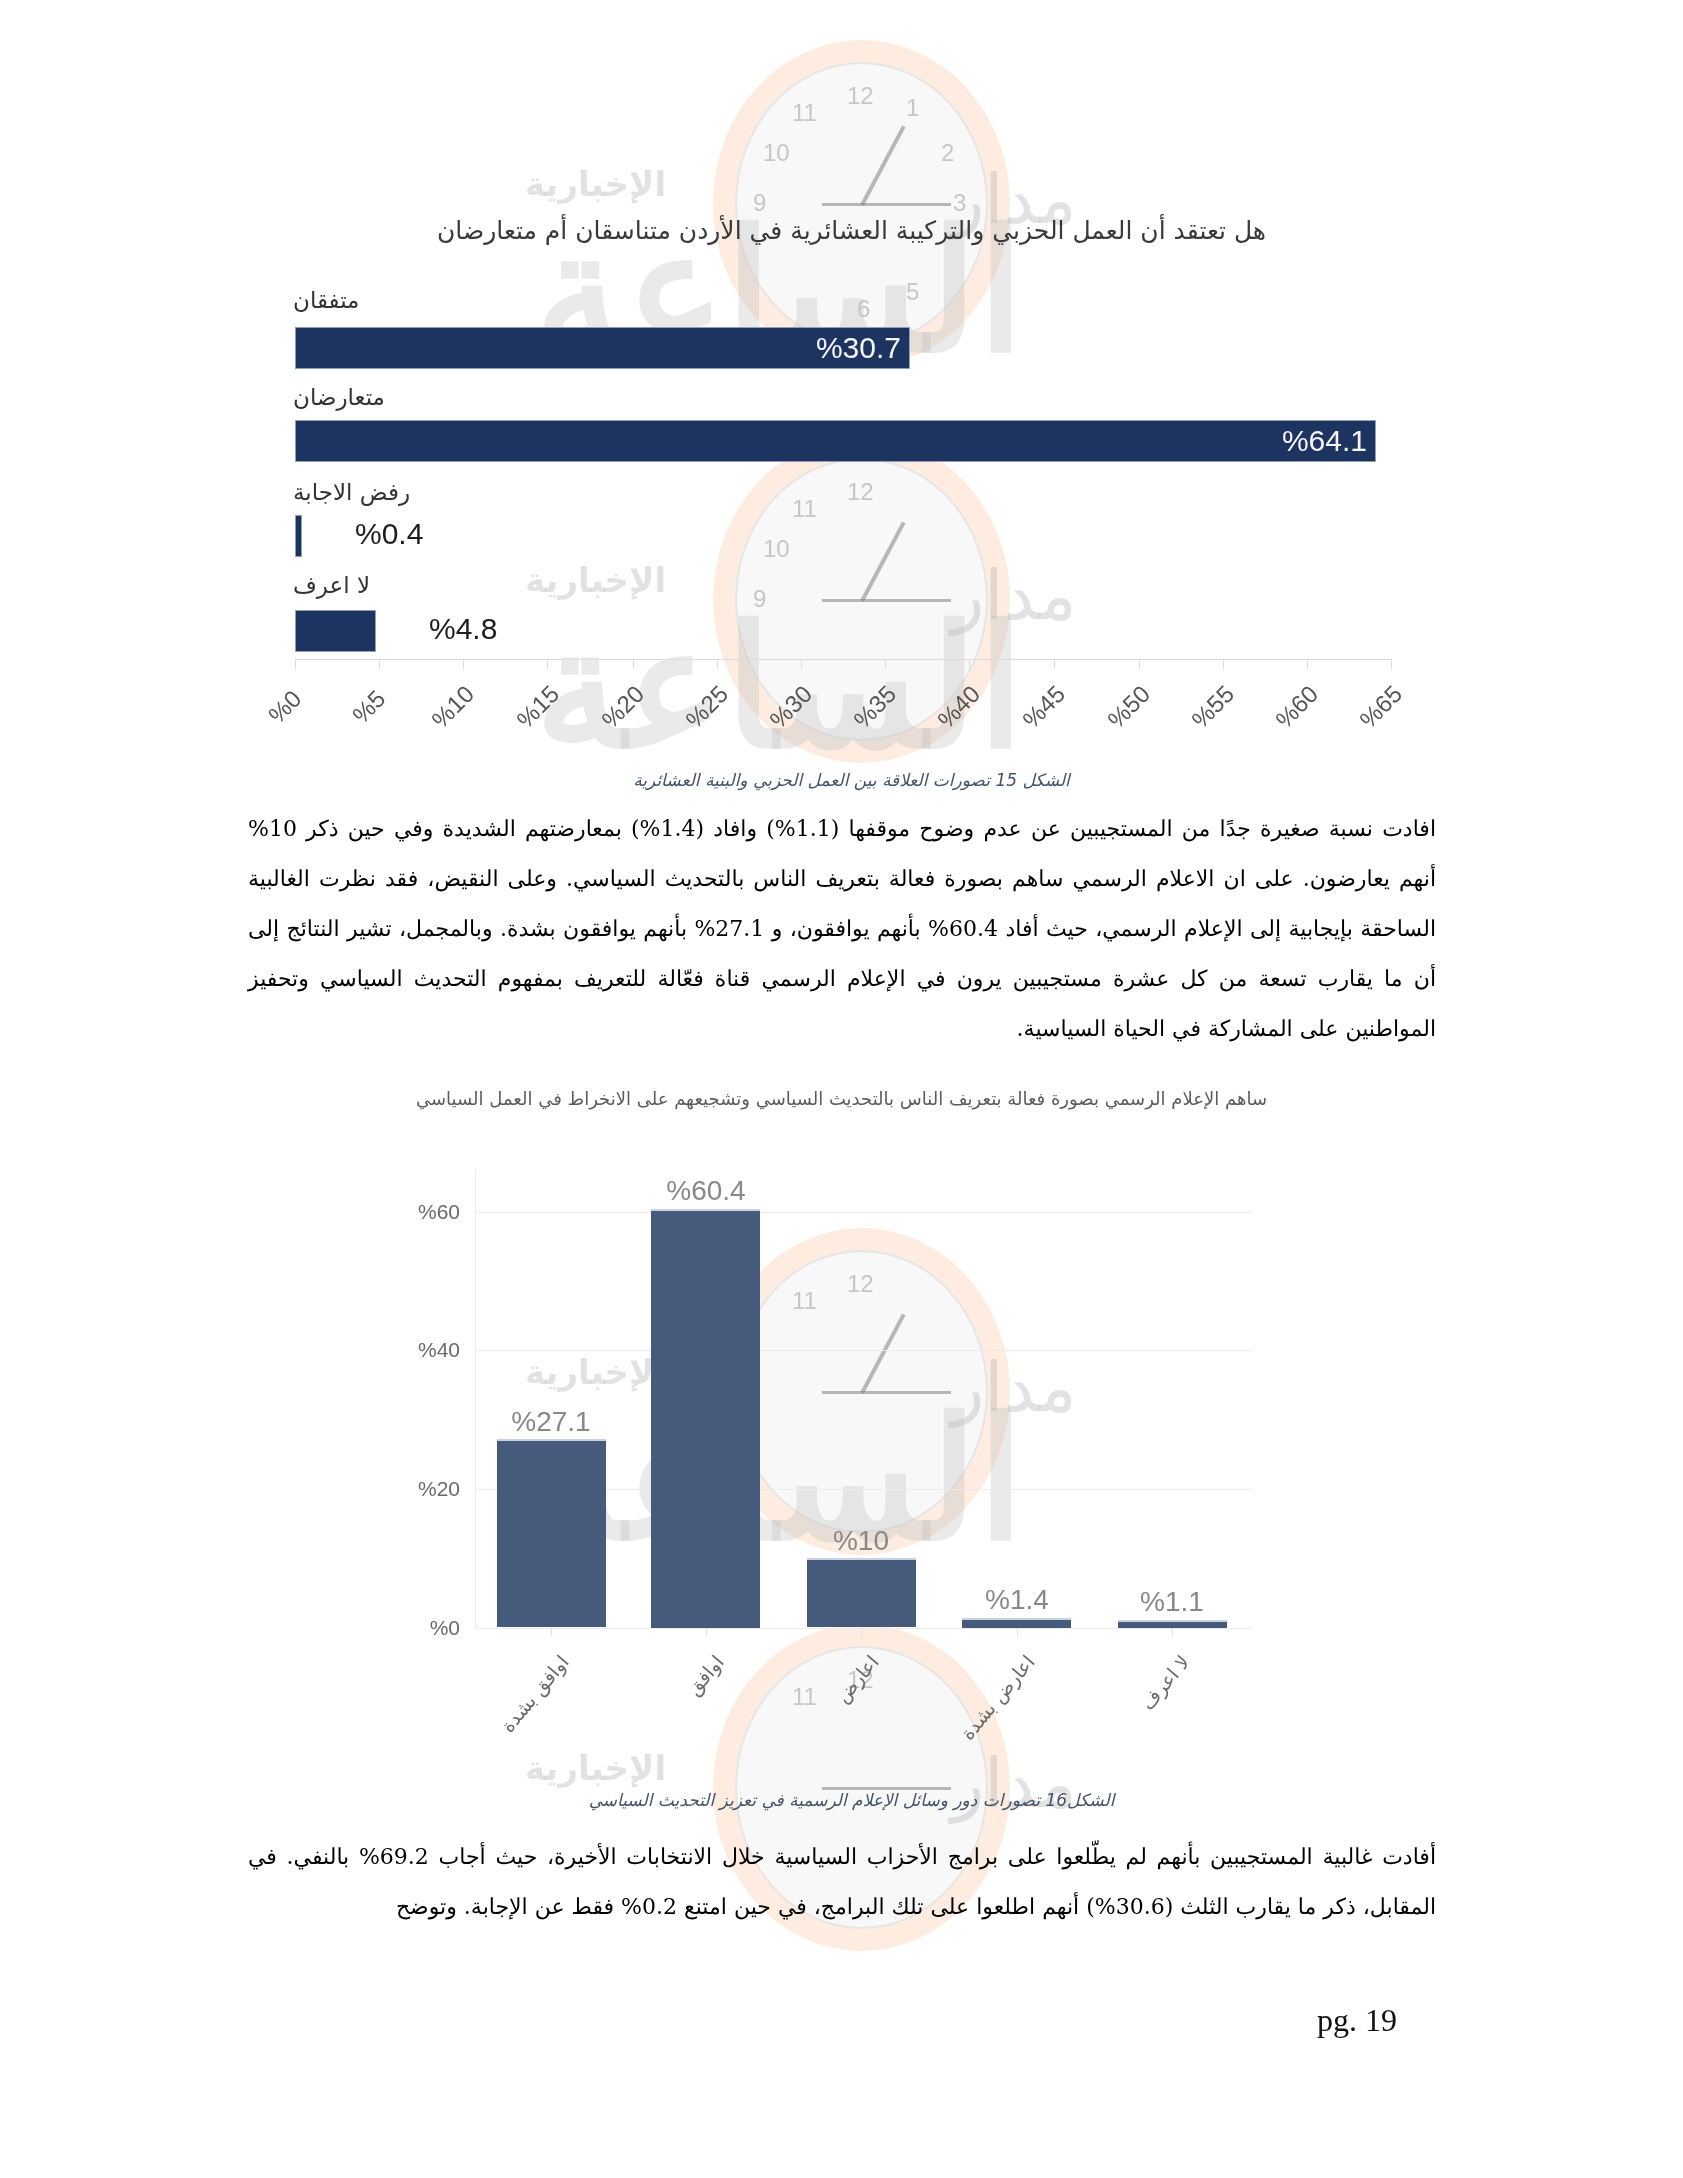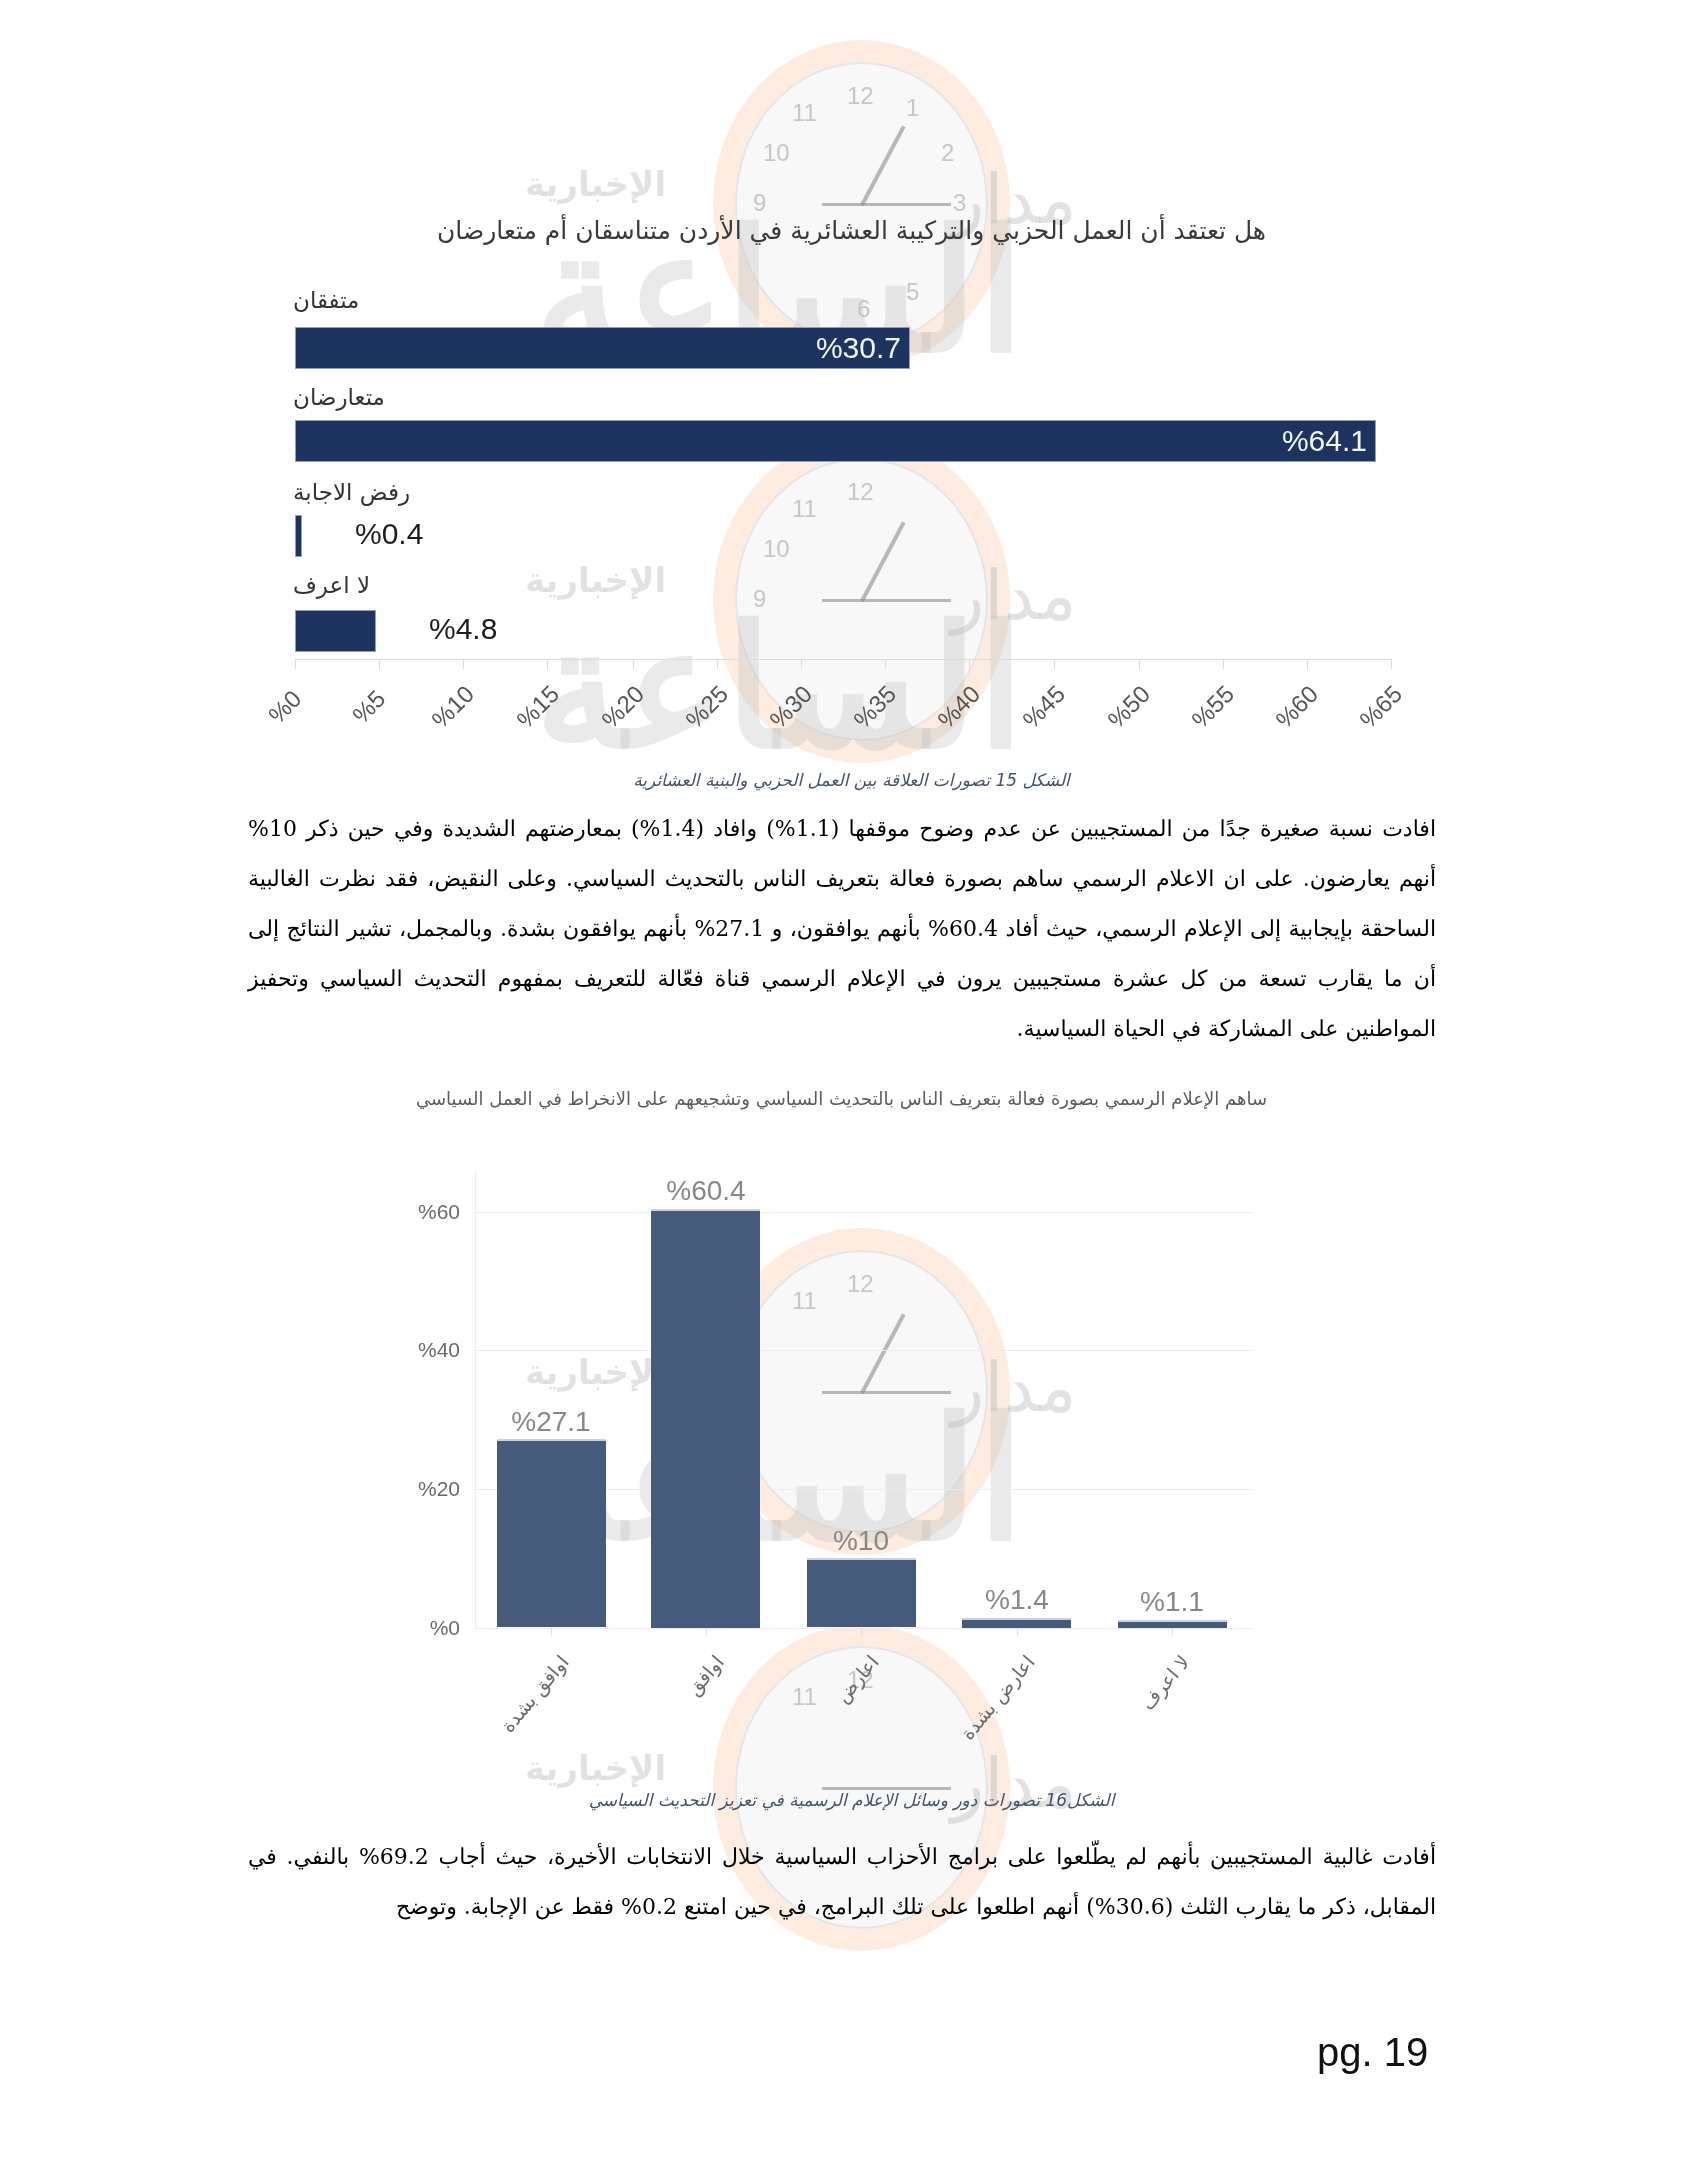--- a/index.html
+++ b/index.html
@@ -47,21 +47,21 @@
   .c2-vaxis { position:absolute; left:475px; top:1170px; width:1px; height:459px; background:#ececec; }
   .c2-grid { position:absolute; left:475px; width:777px; height:1px; background:#ececec; }
   .c2-ylabel { position:absolute; left:401px; width:59px; text-align:right; font-family:"Liberation Sans", sans-serif;
                font-size:21px; color:#6a6a6a; transform:translateY(-50%); }
   .c2-bar { position:absolute; width:109px; background:#465a7c; border-top:2px solid #c8d2e2; box-sizing:border-box; }
   .c2-val { position:absolute; width:158px; text-align:center; font-family:"Liberation Sans", sans-serif; font-size:28px; color:#888; }
   .c2-xtick { position:absolute; top:1628px; width:1px; height:8px; background:#e0e0e0; }
   .c2-xlabel { position:absolute; top:1651px; direction:rtl; font-family:"DejaVu Sans", sans-serif; font-size:19px; color:#6a6a6a;
                transform-origin:100% 0; transform:translateX(-100%) rotate(-50deg); white-space:nowrap; }
 
-  .pg { position:absolute; left:1317px; top:2002px; font-family:Liberation Sans, sans-serif; font-size:40px; color:#111;margin-top:28px; }
+  .pg { position:absolute; left:1317px; top:2002px; font-family:Liberation Serif, serif; font-size:32px; color:#111; }
 </style>
 </head>
 <body>
 
 <div class="wm" style="left:525px; top:40px;">
   <div class="ring"></div>
   <div class="face"></div>
   <span class="num" style="left:322px;top:42px;">12</span>
   <span class="num" style="left:381px;top:54px;">1</span>
   <span class="num" style="left:416px;top:99px;">2</span>

